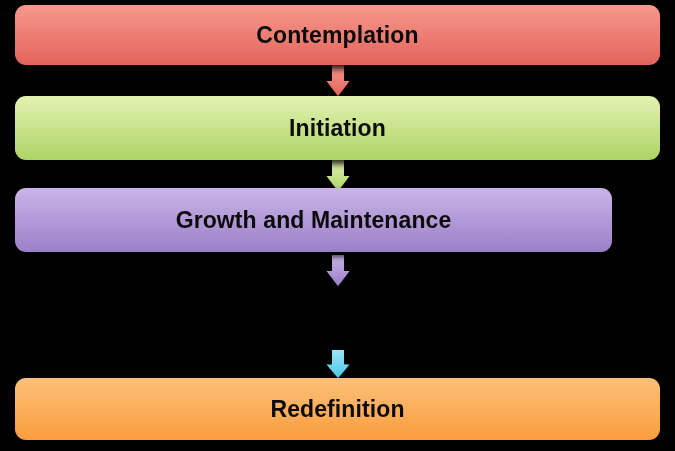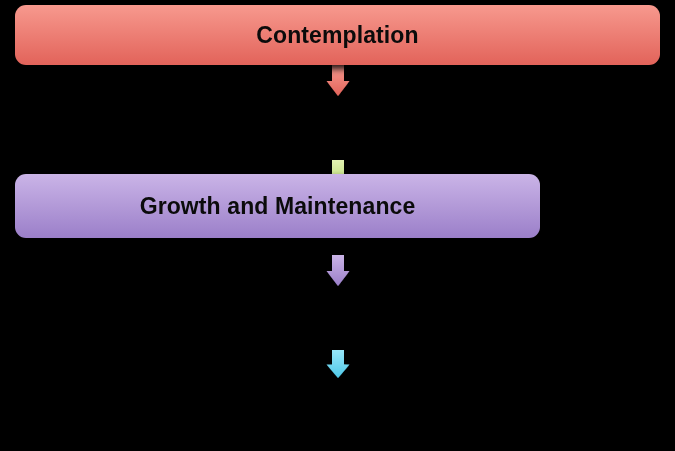--- a/index.html
+++ b/index.html
@@ -113,17 +113,23 @@
             <filter id="ash3" x="-60%" y="-30%" width="240%" height="190%">
               <feDropShadow dx="1.5" dy="2" stdDeviation="1.6" flood-color="#000000" flood-opacity="0.85"></feDropShadow>
             </filter>
           </defs>
           <polygon points="6,0 18,0 18,14.56 23.5,14.56 12,28 0.5,14.56 6,14.56" fill="url(#agrad3)" filter="url(#ash3)"></polygon>
         </svg>
       </div>
       <div class="node" style="left: 15px; top: 5px; width: 645px; height: 60px; background: linear-gradient(rgb(247, 153, 142) 0%, rgb(226, 99, 90) 100%);">
         <span class="node-label" style="color: rgb(11, 11, 11);">Contemplation</span>
       </div>
-      <div class="node" style="left: 15px; top: 174px; width: 525px; height: 64px; background: linear-gradient(rgb(202, 180, 231) 0%, rgb(155, 127, 201) 100%); justify-content: center;">
+      <div class="node" style="left: 15px; top: 96px; width: 645px; height: 64px; background: linear-gradient(rgb(227, 242, 178) 0%, rgb(174, 212, 101) 100%);">
+        <span class="node-label" style="color: rgb(11, 11, 11);">Initiation</span>
+      </div>
+      <div class="node" style="left: 15px; top: 188px; width: 597px; height: 64px; background: linear-gradient(rgb(202, 180, 231) 0%, rgb(155, 127, 201) 100%); justify-content: center;">
         <span class="node-label" style="color: rgb(11, 11, 11);">Growth and Maintenance</span>
+      </div>
+      <div class="node" style="left: 15px; top: 378px; width: 645px; height: 62px; background: linear-gradient(rgb(253, 192, 121) 0%, rgb(251, 157, 62) 100%);">
+        <span class="node-label" style="color: rgb(11, 11, 11);">Redefinition</span>
       </div>
     </div>
 </div>
 
 </body></html>

